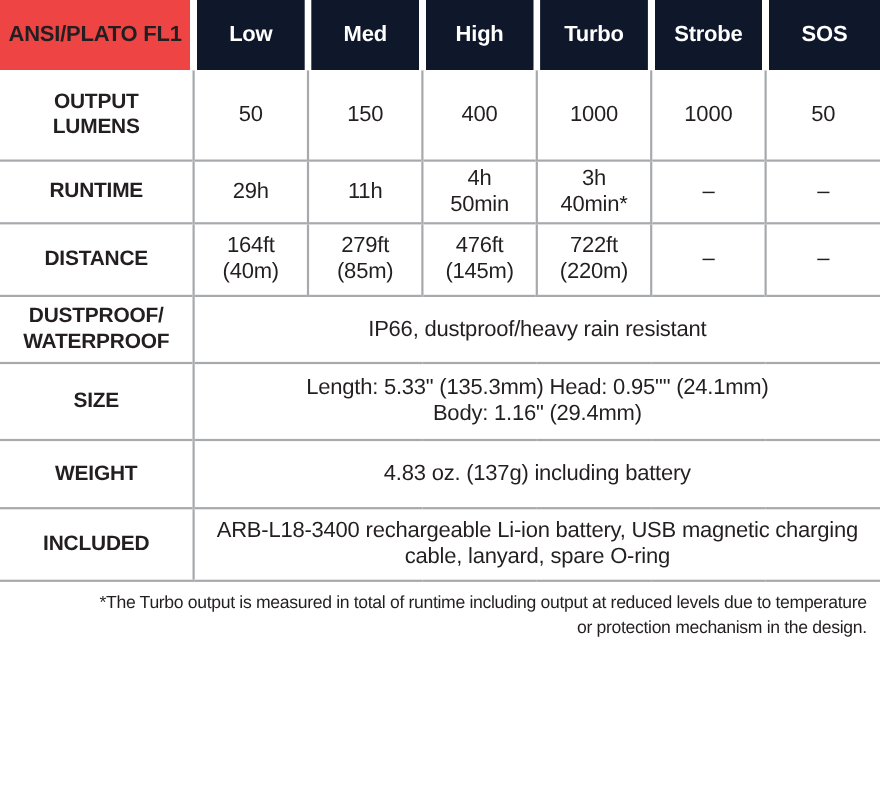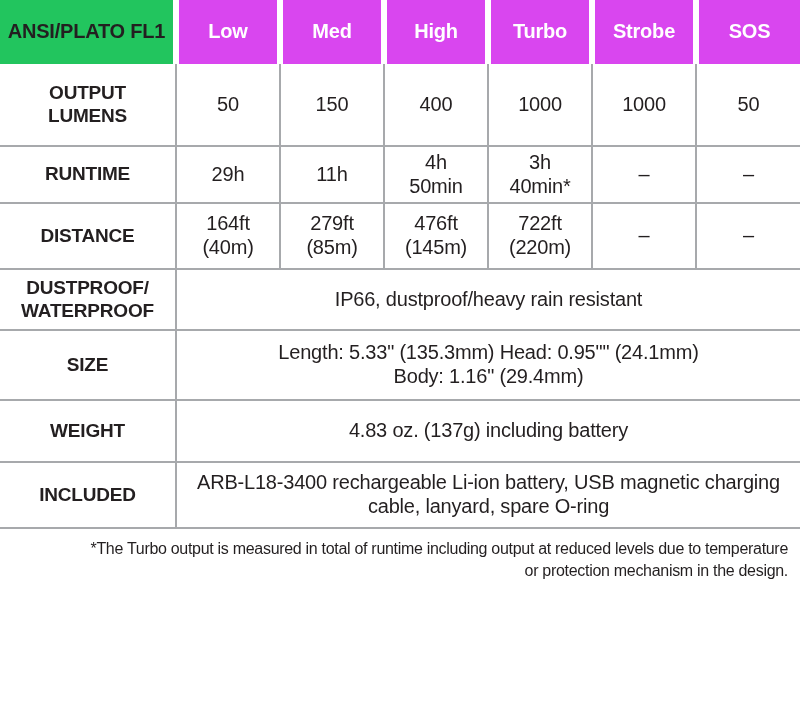--- a/index.html
+++ b/index.html
@@ -20,26 +20,26 @@
     text-align: center;
     vertical-align: middle;
     white-space: pre-line;
     font-size: 20px;
     letter-spacing: -0.2px;
     line-height: 1.18;
     padding: 0 4px;
     overflow: hidden;
   }
   .h-label {
-    background: #22c55e;
+    background: #ef4444;
     font-weight: bold;
     font-size: 20px;
   }
   .h-mode {
-    background: #d946ef;
+    background: #0f172a;
     color: #ffffff;
     font-weight: bold;
     font-size: 20px;
     border-left: 6px solid #ffffff;
   }
   .lbl { font-weight: bold; font-size: 19px; }
   .val { border-left: 2px solid #a7a9ac; }
   tr.sep td { border-top: 2px solid #a7a9ac; }
   tr.last td { border-bottom: 2px solid #a7a9ac; }
   tr.r-header { height: 64px; }

